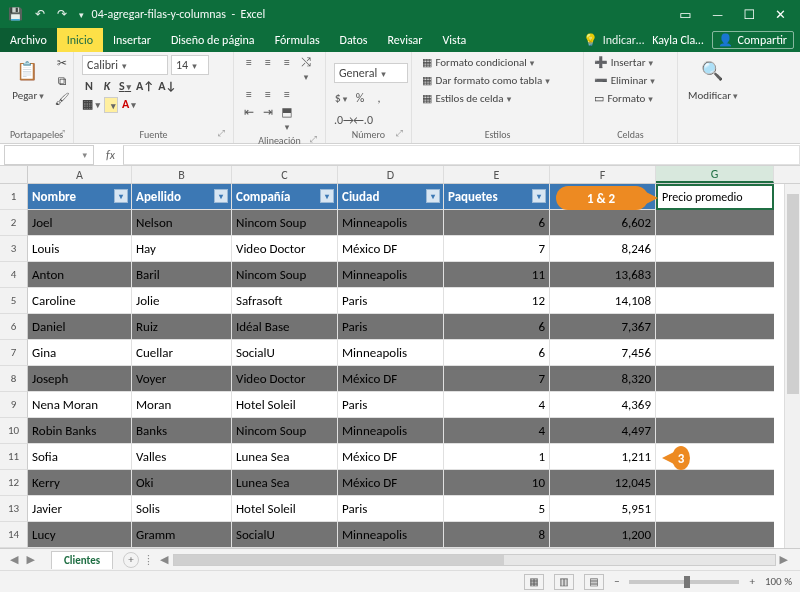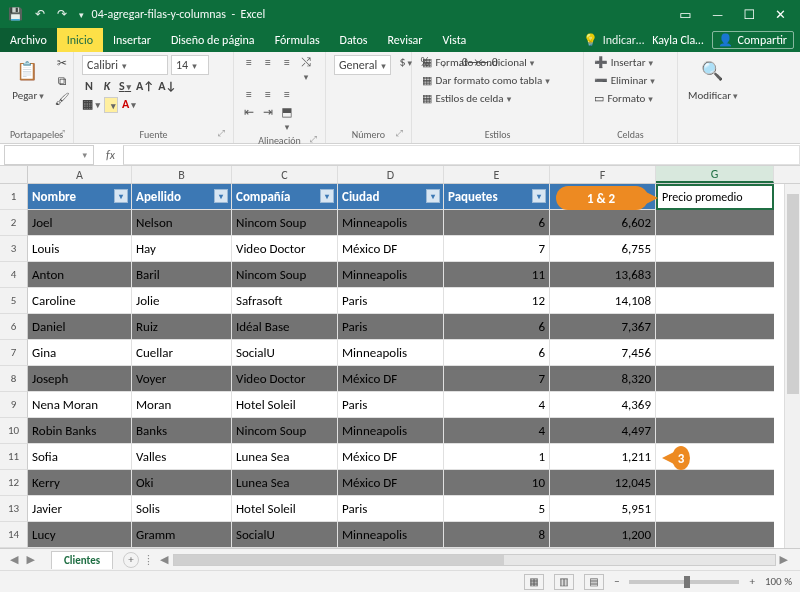--- a/index.html
+++ b/index.html
@@ -193,21 +193,21 @@
       <div class="alignrow">
         <span>⇤</span>
         <span>⇥</span>
         <span class="dd">⬒</span>
       </div>
     </div>
     <div class="gname"><span>Alineación</span><span class="dlg">⤢</span></div>
   </div>
 
   <div class="group" style="width:86px">
-    <div class="gbody" style="flex-direction:row; gap:8px;">
+    <div class="gbody" style="flex-direction:column; gap:8px;justify-content:flex-end;">
       <div class="combo" style="width:74px">
           <span>General</span>
           <span class="car">▾</span>
         </div>
       <div class="alignrow">
         <span class="dd">$</span>
         <span>%</span>
         <span>,</span>
       </div>
       <div class="alignrow">
@@ -309,21 +309,21 @@
         <div class="cell cF num">6,602</div>
         <div class="cell cG cellG"></div>
       </div>
       <div class="row">
         <div class="rowhdr">3</div>
         <div class="cell cA">Louis</div>
         <div class="cell cB">Hay</div>
         <div class="cell cC">Video Doctor</div>
         <div class="cell cD">México DF</div>
         <div class="cell cE num">7</div>
-        <div class="cell cF num">6,755</div>
+        <div class="cell cF num">8,246</div>
         <div class="cell cG cellG"></div>
       </div>
       <div class="row band">
         <div class="rowhdr">4</div>
         <div class="cell cA">Anton</div>
         <div class="cell cB">Baril</div>
         <div class="cell cC">Nincom Soup</div>
         <div class="cell cD">Minneapolis</div>
         <div class="cell cE num">11</div>
         <div class="cell cF num">13,683</div>

